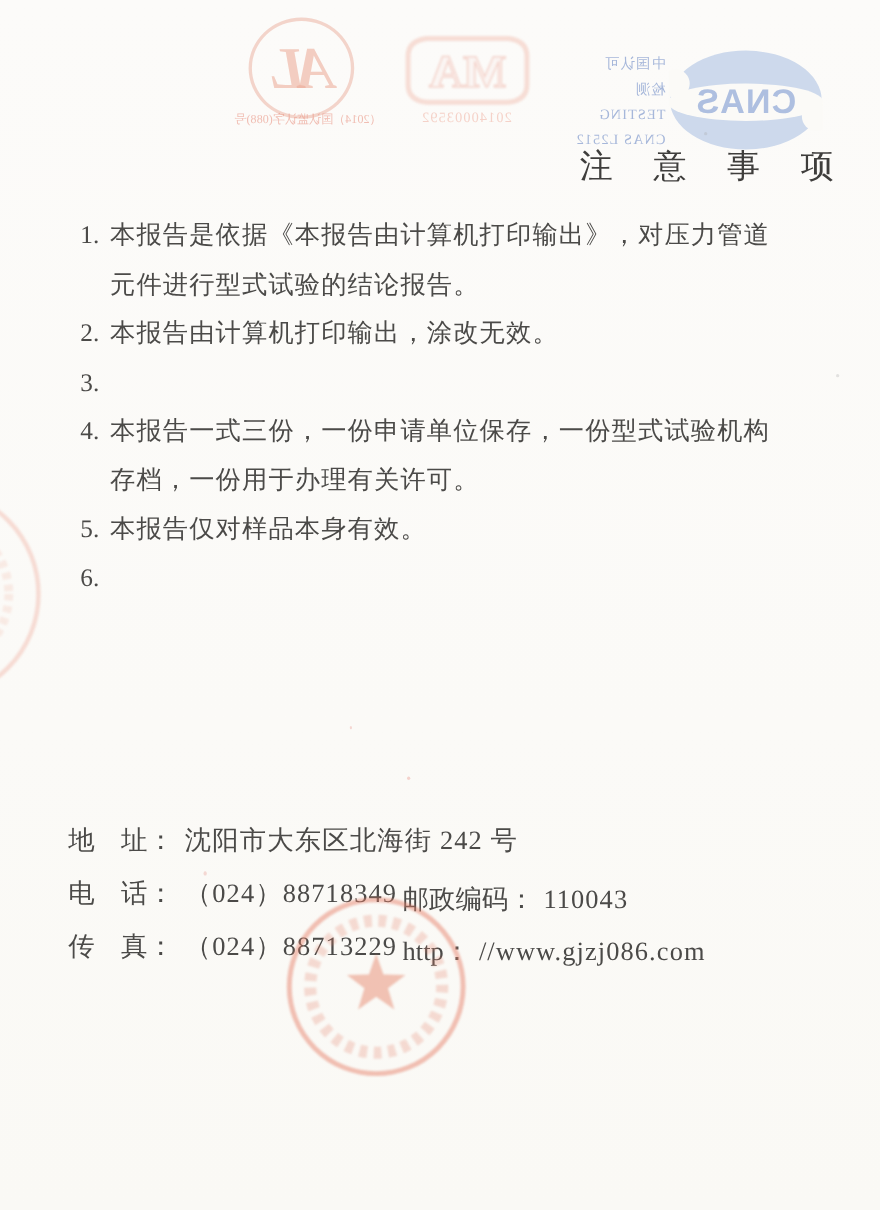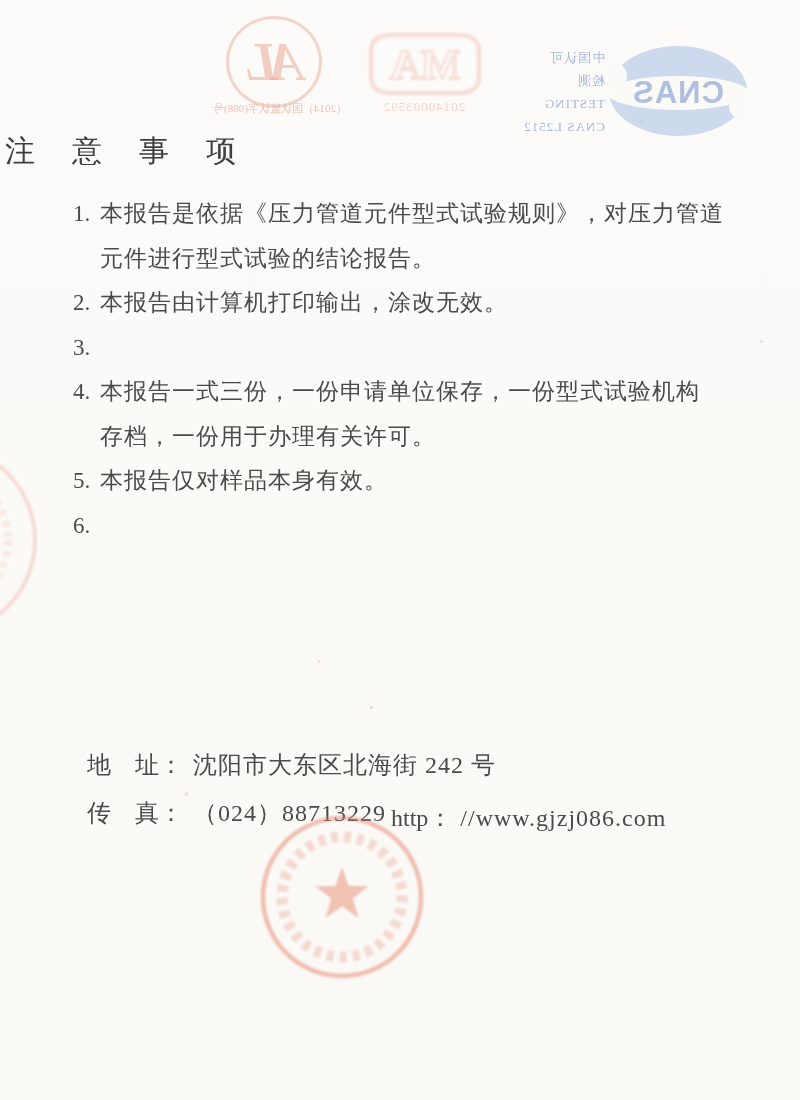--- a/index.html
+++ b/index.html
@@ -10,35 +10,35 @@
     color:#4c4b49;
     position:relative;
     overflow:hidden;
   }
   .page { position:absolute; inset:0;
     background:linear-gradient(180deg,#fcfbf9 0%,#fbfaf7 60%,#faf9f5 100%); }
 
   
   .doc-title{
     position:absolute; top:131px; left:5px; width:790px;
-    text-align:left; font-size:30px; color:#3f3e3c;
+    text-align:right; font-size:30px; color:#3f3e3c;
     letter-spacing:37px; font-weight:500; white-space:nowrap;
   }
 
   
   .notices{ position:absolute; left:73px; top:192px; width:676px;
     font-size:23px; line-height:44.5px; color:#4b4a48; letter-spacing:1px; }
   .notice{ display:flex; }
   .notice .num{ width:27px; flex:none; letter-spacing:0; }
   .notice .ntext{ flex:1; }
 
   
   .contact{ position:absolute; left:62px; top:741px; width:710px;
     font-size:24px; color:#4b4a48; }
-  .crow{ position:relative; height:48px; line-height:48px; white-space:nowrap;margin-left:25px; }
+  .crow{ position:relative; height:48px; line-height:48px; white-space:nowrap; }
   .clabel{ display:inline-block; }
   .cvalue{ display:inline-block; margin-left:10px; letter-spacing:1px; }
   .c2{ position:absolute; left:304px; top:5px; }
   .c2 .cvalue{ margin-left:8px; }
 
   
   .stamp-cal{
     position:absolute; left:226px; top:16px; width:90px; height:86px;
     border:3px solid rgba(232,158,138,.42); border-radius:50%;
     transform:scaleX(-1); filter:blur(.7px);
@@ -103,21 +103,21 @@
       <text x="70" y="59" text-anchor="middle" font-size="31" font-weight="bold" font-family="Liberation Sans, sans-serif" letter-spacing="1" fill="#aebfe0">CNAS</text>
     </svg>
   </div>
 
   <div class="doc-title">注意事项</div>
 
   <div class="notices">
     <div class="notice">
       <span class="num">1.</span>
       <div class="ntext">
-        <div>本报告是依据《压力管道元件型式试验规则》，对压力管道</div>
+        <div>本报告是依据《本报告由计算机打印输出》，对压力管道</div>
         <div>元件进行型式试验的结论报告。</div>
       </div>
     </div>
     <div class="notice">
       <span class="num">2.</span>
       <div class="ntext">
         <div>本报告由计算机打印输出，涂改无效。</div>
       </div>
     </div>
     <div class="notice">
@@ -143,20 +143,26 @@
       <div class="ntext">
       </div>
     </div>
   </div>
 
   <div class="contact">
     <div class="crow">
       <span class="clabel">地　址：</span><span class="cvalue">沈阳市大东区北海街 242 号</span>
     </div>
     <div class="crow">
+      <span class="clabel">电　话：</span><span class="cvalue">（024）88718349</span>
+      <span class="c2">
+        <span class="clabel">邮政编码：</span><span class="cvalue">110043</span>
+      </span>
+    </div>
+    <div class="crow">
       <span class="clabel">传　真：</span><span class="cvalue">（024）88713229</span>
       <span class="c2">
         <span class="clabel">http：</span><span class="cvalue">//www.gjzj086.com</span>
       </span>
     </div>
   </div>
 
   <div class="seal-bottom">
     <svg width="175" height="175" viewBox="0 0 175 175">
       <circle cx="87" cy="87" r="79" fill="none" stroke="rgba(229,126,103,0.48)" stroke-width="4.5"></circle>

